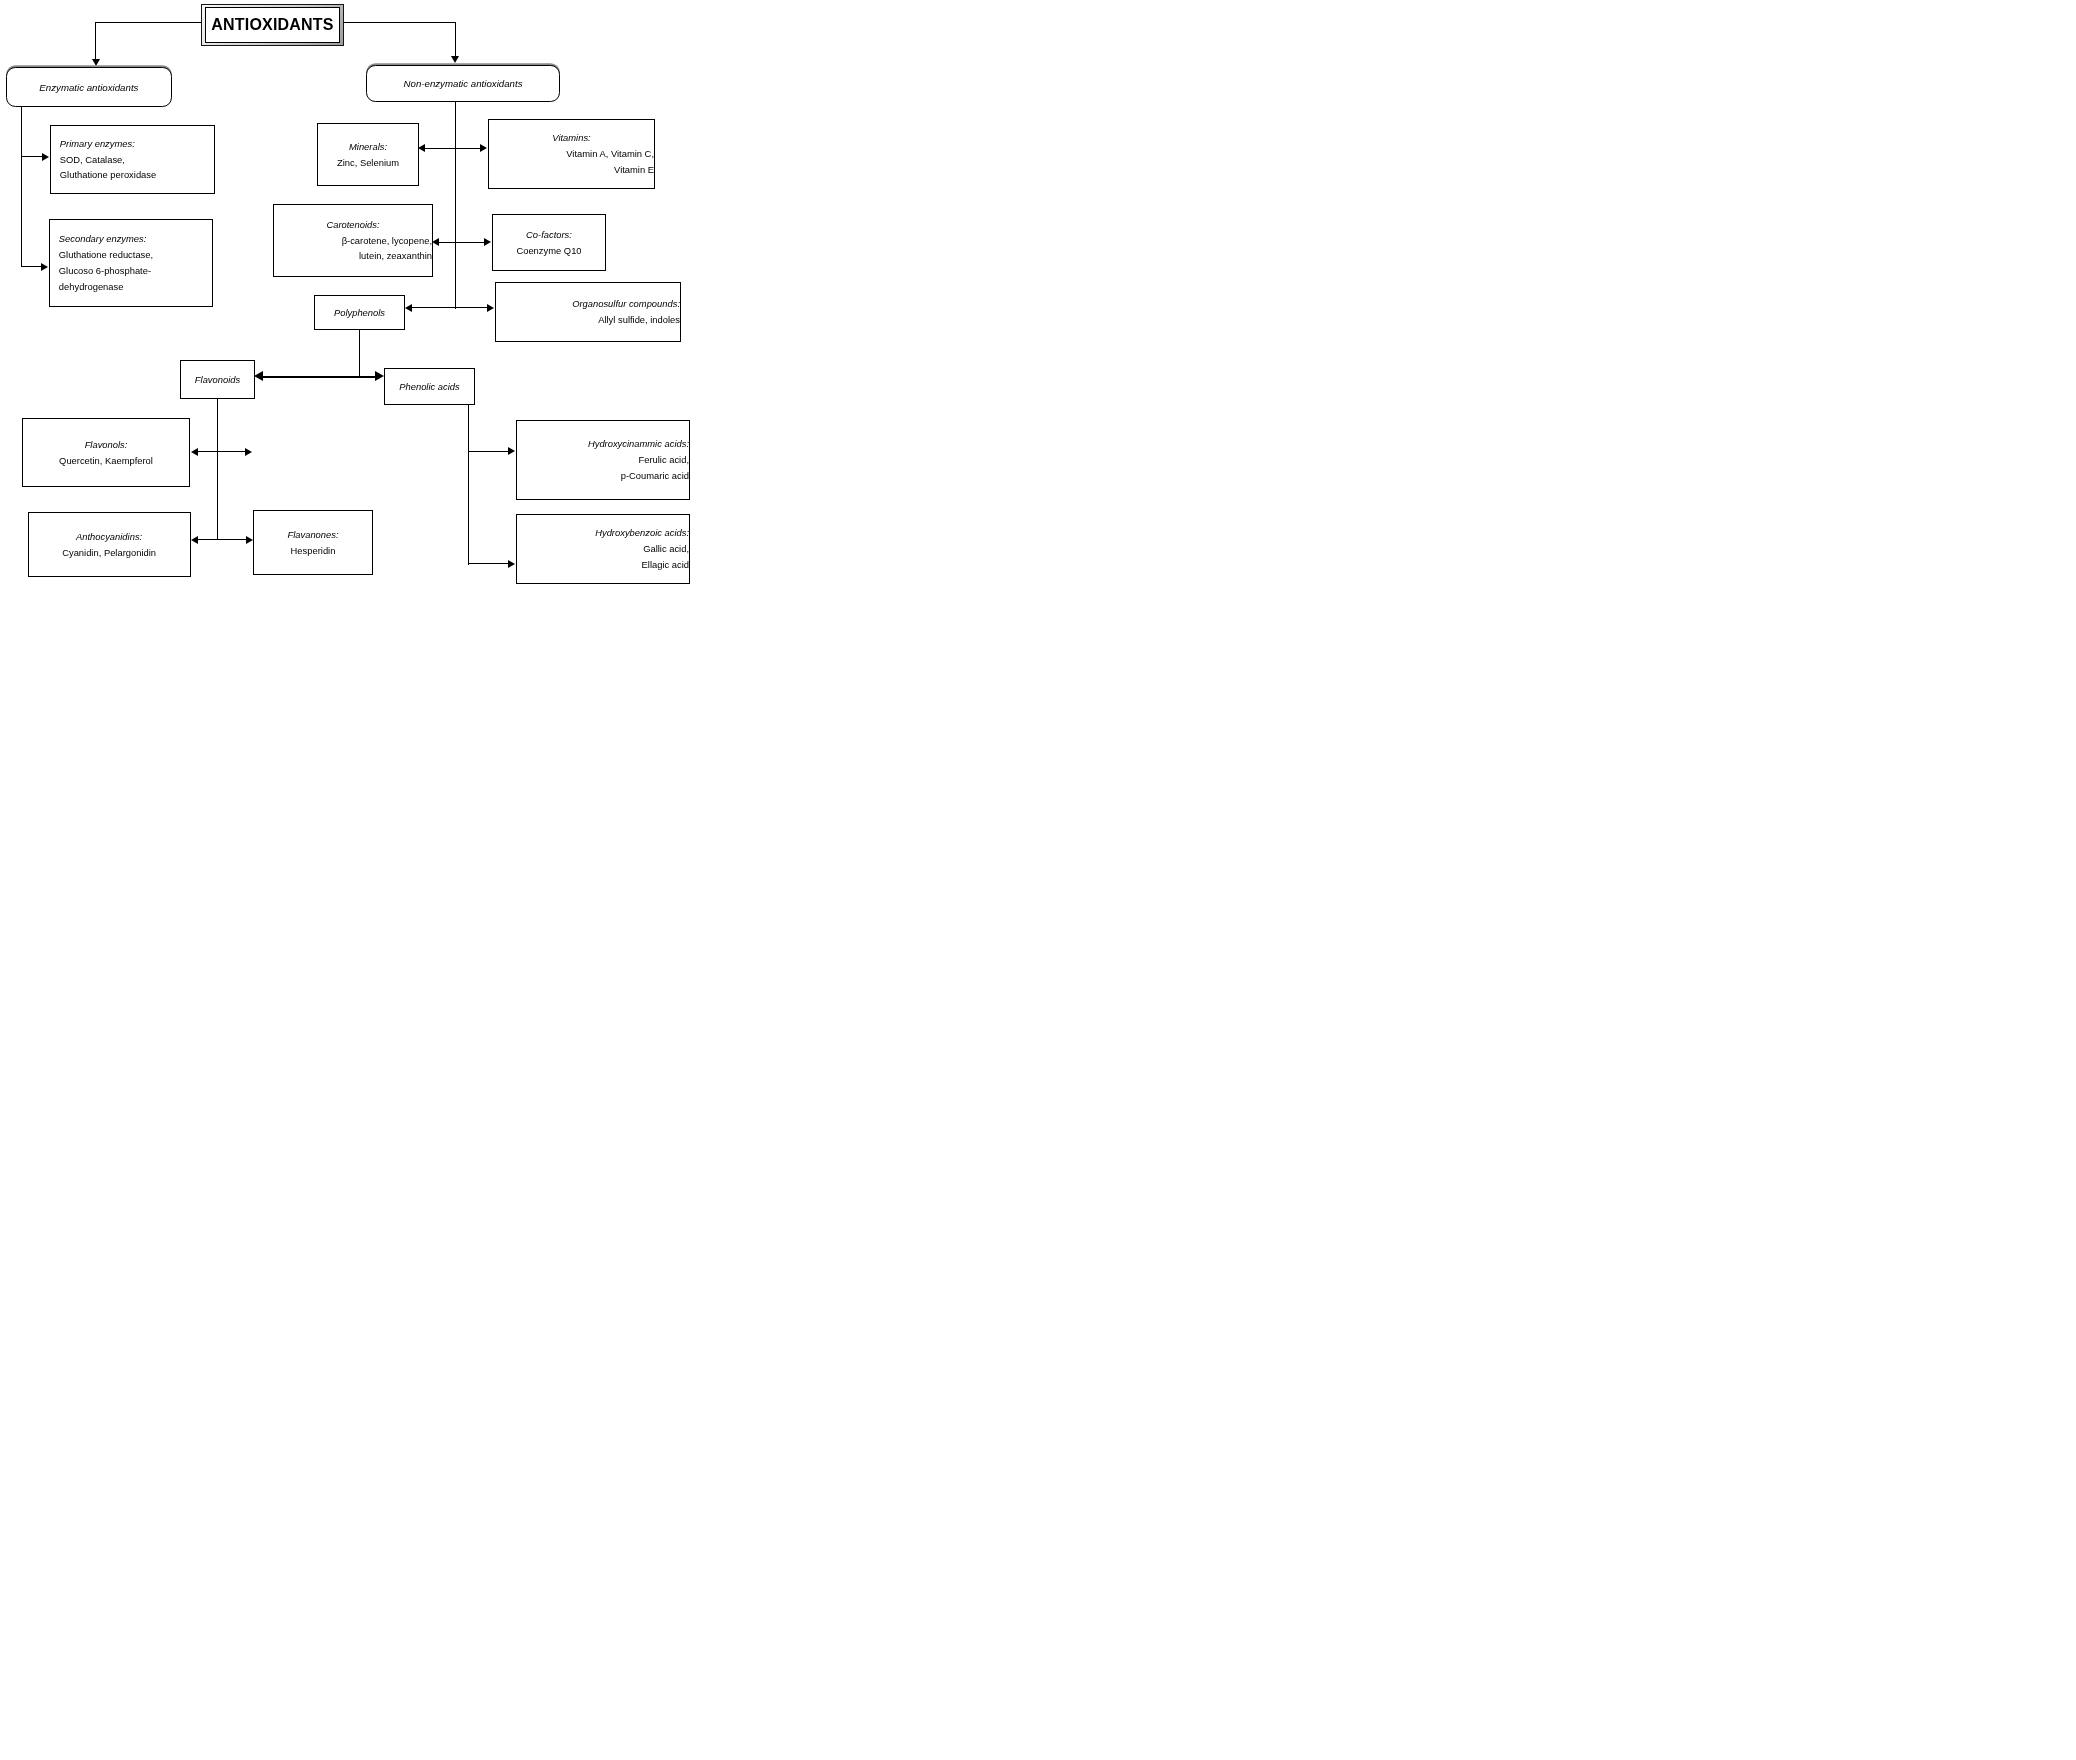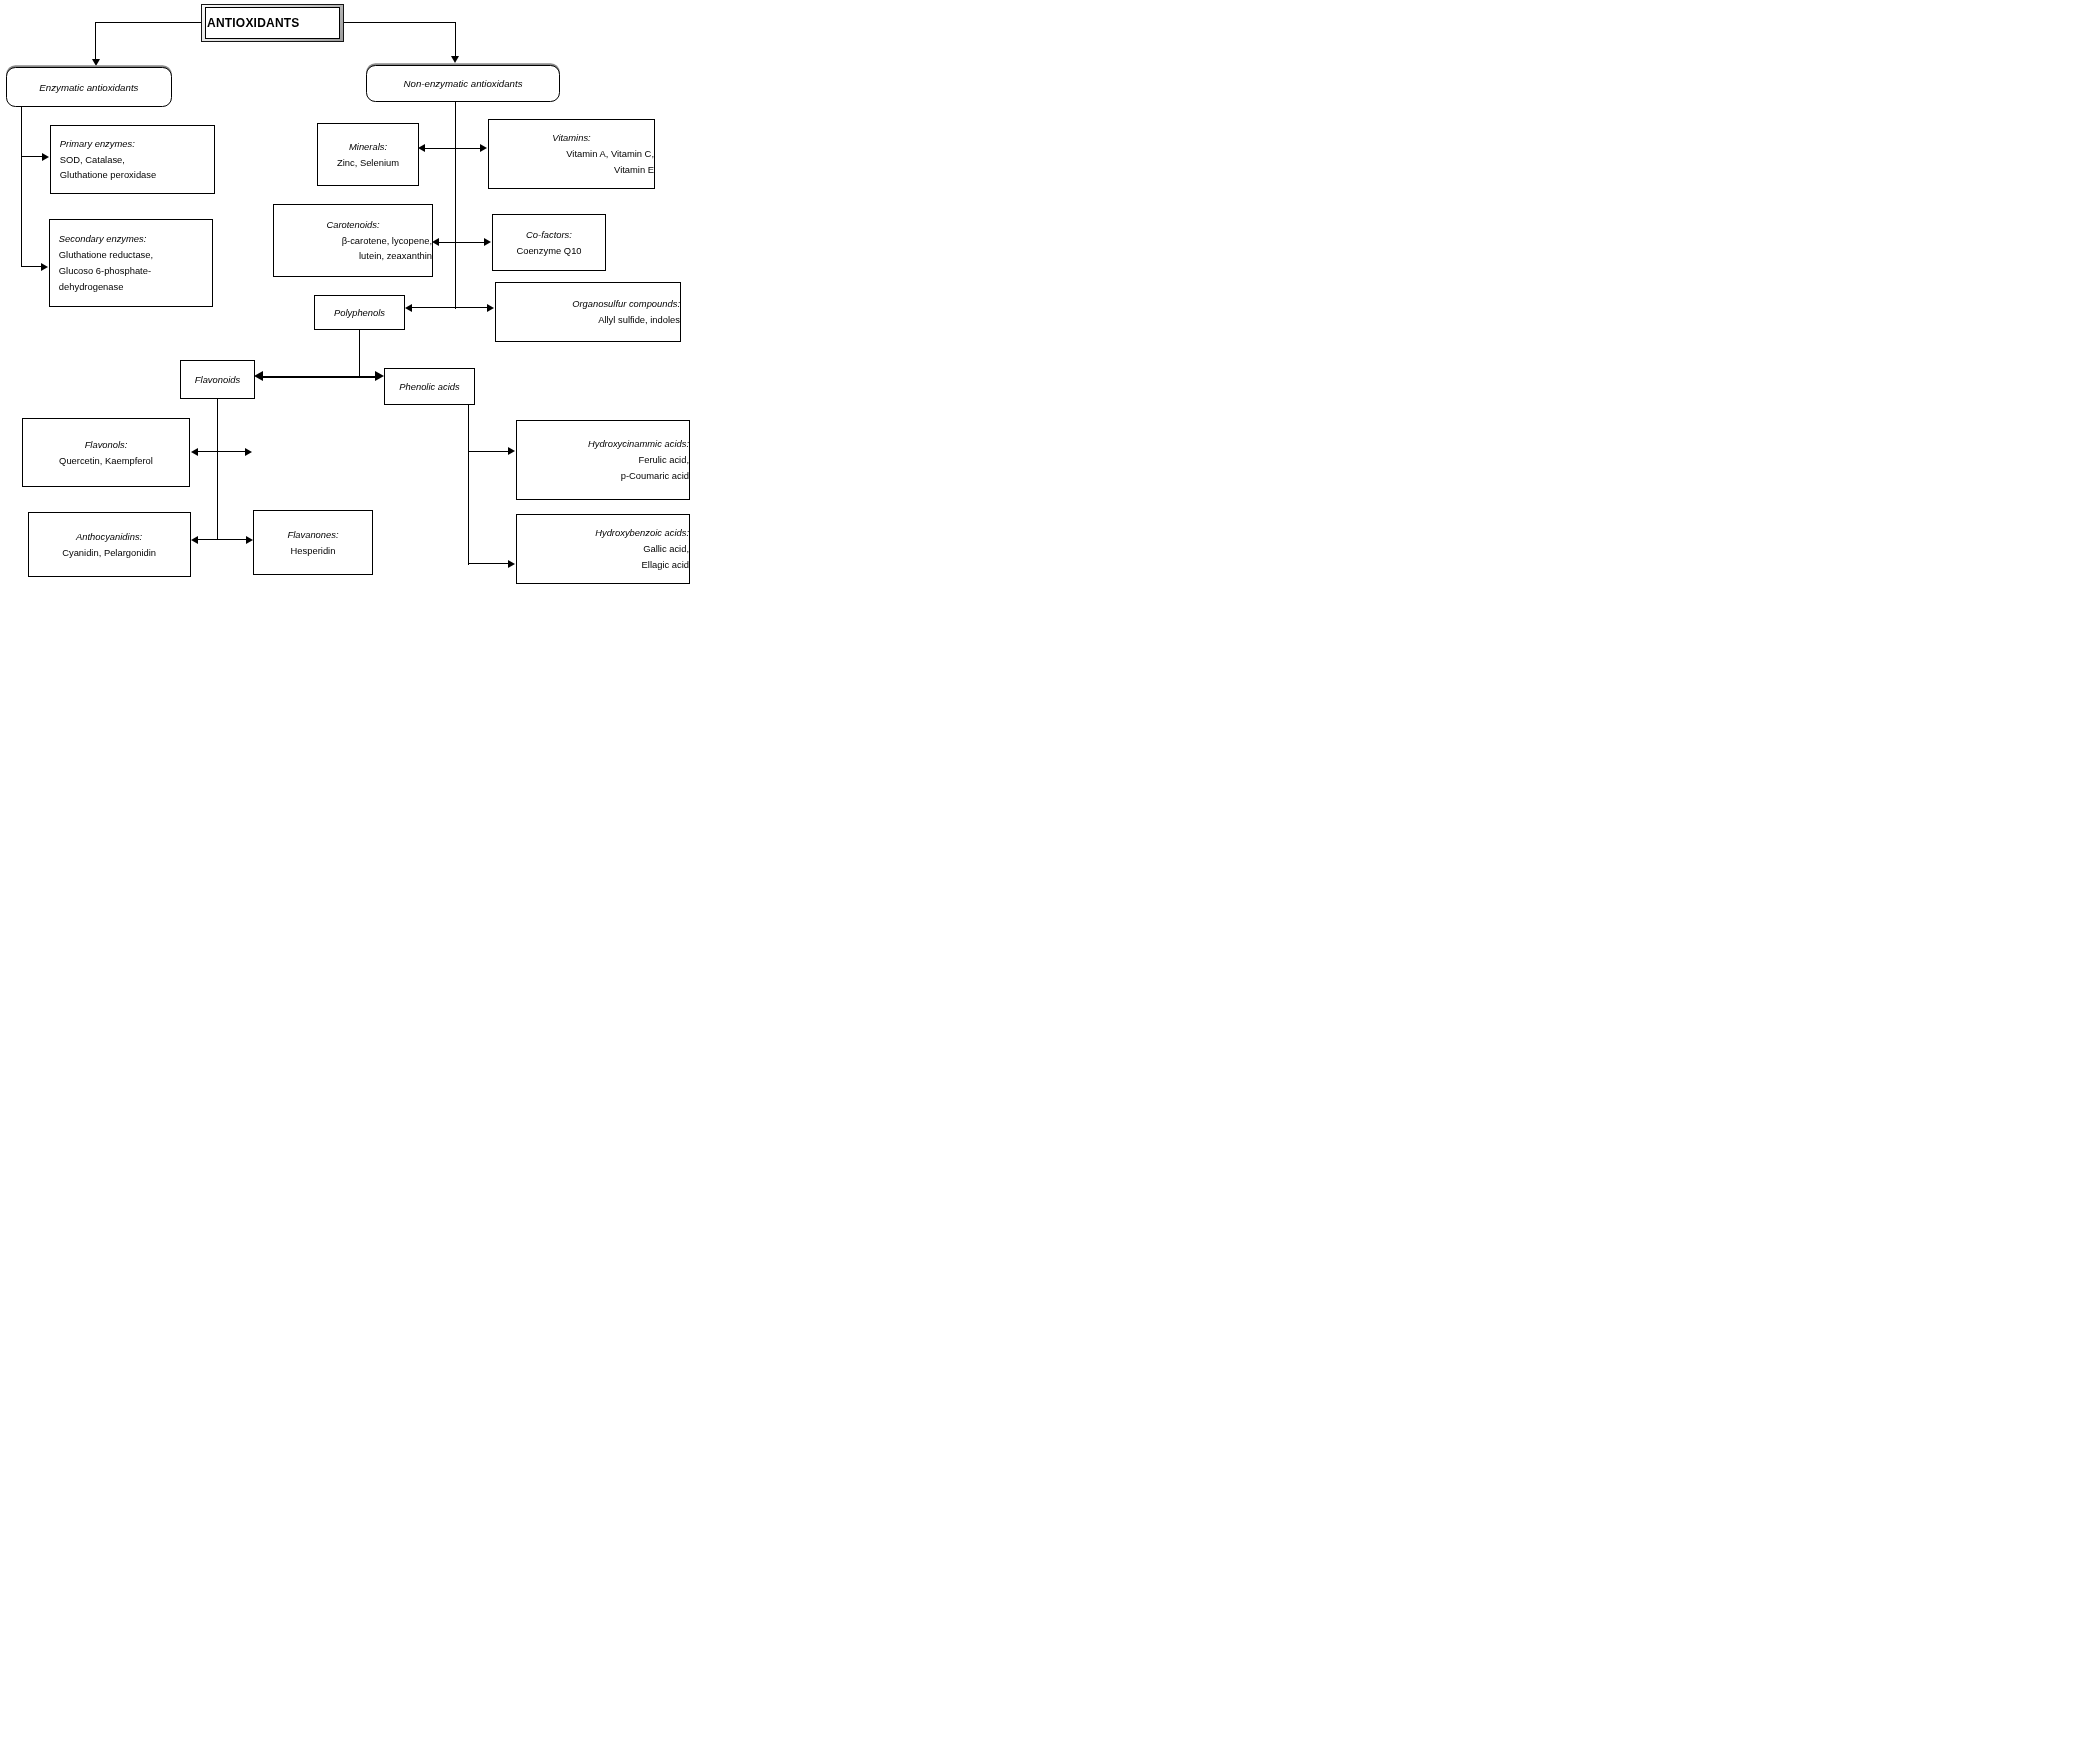--- a/index.html
+++ b/index.html
@@ -36,22 +36,22 @@
   }
   
   .title3d{
     position:absolute;left:201px;top:3.5px;width:143px;
     border:1.8px solid #151515;
     background:linear-gradient(135deg,#f8f8f8 0%,#cfcfcf 55%,#9c9c9c 100%);
     padding:2.9px;box-sizing:border-box;
   }
   .title3d-inner{
     border:1.5px solid #000;background:#fff;
-    padding:7.6px 1.2px;
-    font-weight:700;font-size:12px;letter-spacing:0.2px;
+    text-align:center;padding:7.6px 1.2px;
+    font-weight:700;font-size:16px;letter-spacing:0.2px;
   }
   
   .hl{position:absolute;height:1.2px;background:#000;}
   .vl{position:absolute;width:1.2px;background:#000;}
   .hl.thick{height:1.8px;}
   .ar{position:absolute;width:0;height:0;}
   .ar.r{border-top:4.1px solid transparent;border-bottom:4.1px solid transparent;border-left:7.6px solid #000;}
   .ar.l{border-top:4.1px solid transparent;border-bottom:4.1px solid transparent;border-right:7.6px solid #000;}
   .ar.d{border-left:4.1px solid transparent;border-right:4.1px solid transparent;border-top:7.6px solid #000;}
   .ar.big.r{border-top-width:5.3px;border-bottom-width:5.3px;border-left-width:9.4px;}

